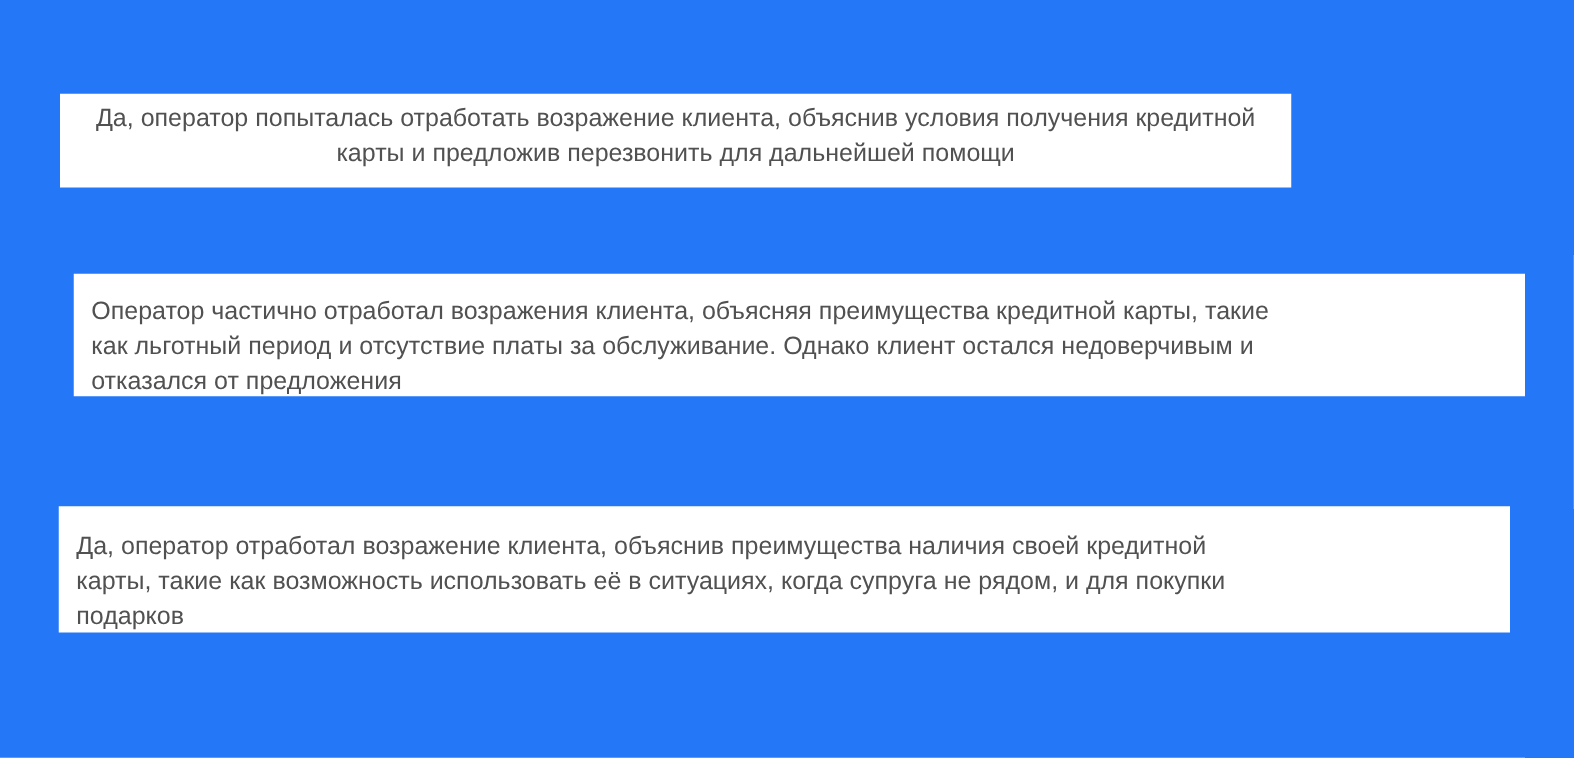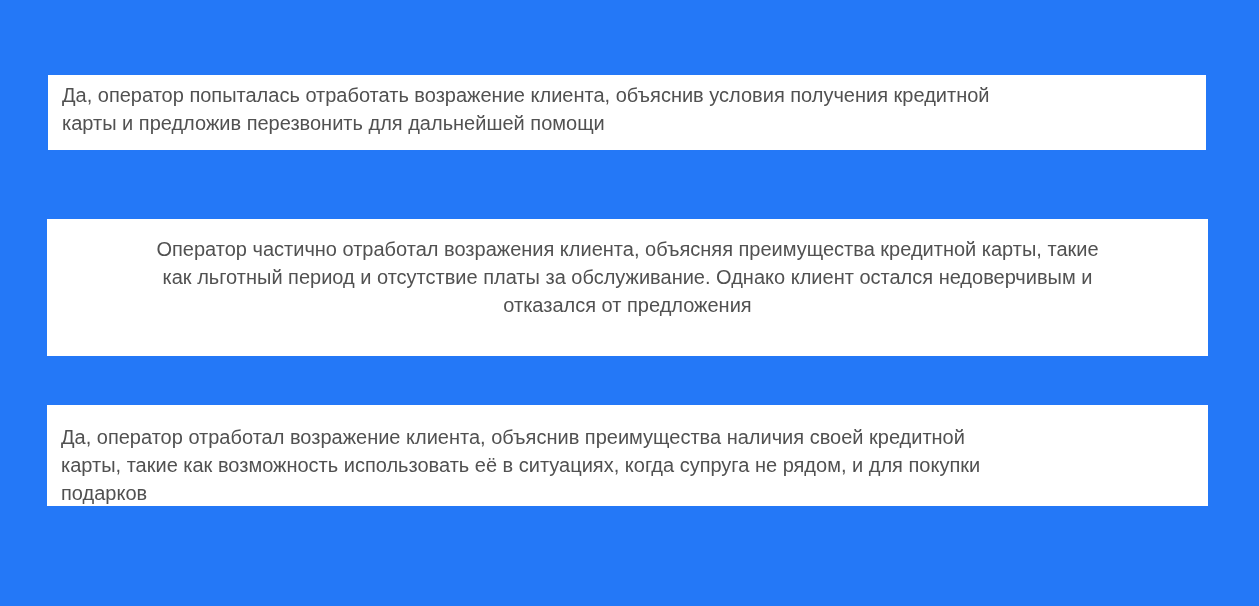--- a/index.html
+++ b/index.html
@@ -19,31 +19,31 @@
     background: var(--bg, #2478f7);
   }
   .card {
     position: absolute;
     box-sizing: border-box;
     background: var(--card-bg, #ffffff);
   }
   .card-1 {
     left: 48px;
     top: 75px;
-    width: 1158px;
+    width: 985px;
     height: 75px;
     padding: 6px 14px;
+    text-align: center;
   }
   .card-2 {
-    left: 47px;
+    left: 59px;
     top: 219px;
     width: 1161px;
-    height: 137px;
+    height: 98px;
     padding: 16px 14px;
-    text-align: center;
   }
   .card-3 {
     left: 47px;
     top: 405px;
     width: 1161px;
     height: 101px;
     padding: 18px 14px;
   }
   .card-text {
     margin: 0;

